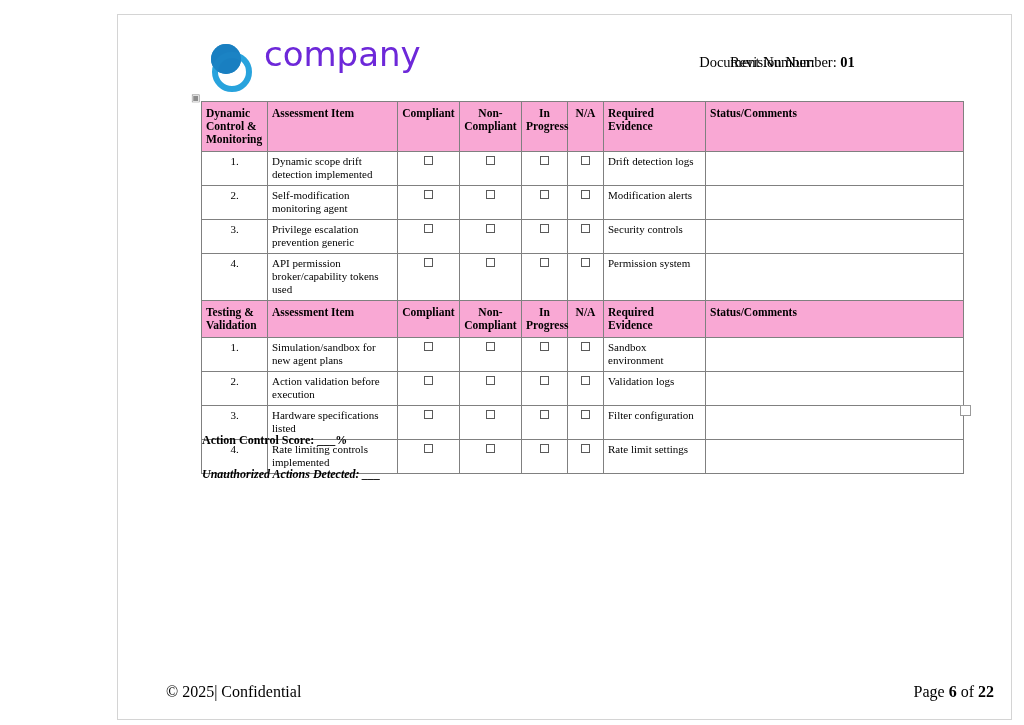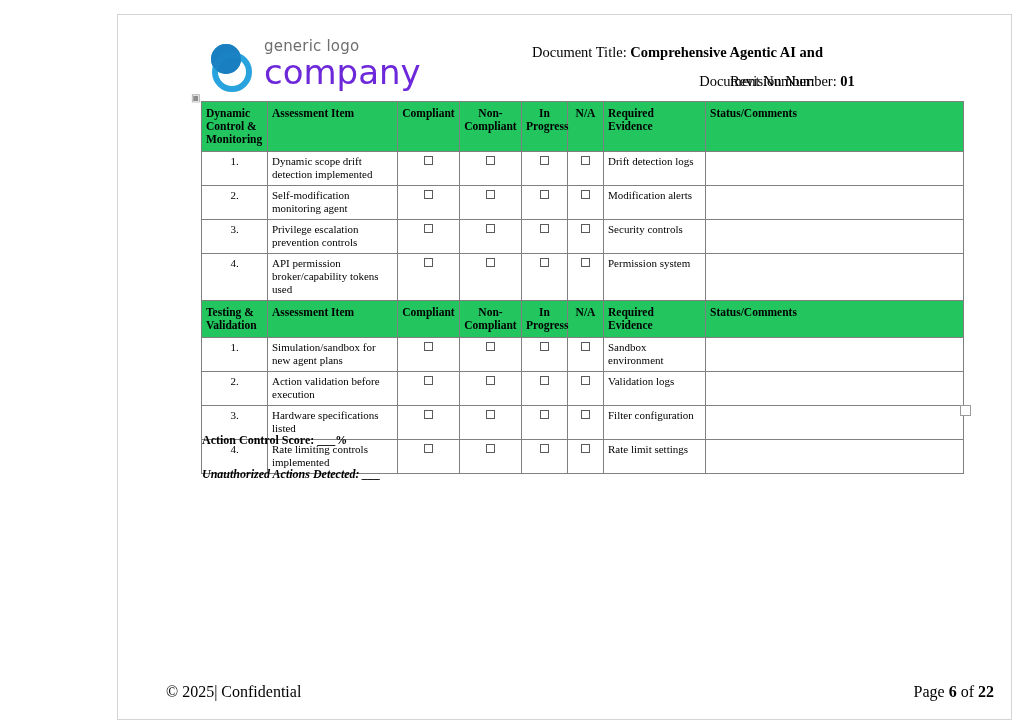--- a/index.html
+++ b/index.html
@@ -121,21 +121,21 @@
   }
   table.checklist td, table.checklist th {
     border: 1px solid #808080;
     padding: 3px 4px 4px 4px;
     vertical-align: top;
     font-size: 11px;
     line-height: 13px;
     font-family: "Liberation Serif", serif;
   }
   tr.hdr td {
-    background: #22c55e;
+    background: #f9a8d4;
     font-weight: bold;
     font-size: 11.5px;
     line-height: 13px;
     vertical-align: top;
     padding-top: 5px;
     padding-bottom: 5px;
   }
   tr.hdr td.c { text-align: center; }
   td.num {
     text-align: center;
@@ -207,30 +207,25 @@
   <div class="content">
 
     <div class="header">
       <div class="logo-wrap">
         <svg class="logo-mark" viewBox="0 0 56 56">
           <circle cx="24" cy="20" r="15" fill="#1a7fc1"></circle>
           <circle cx="30" cy="33" r="17" fill="none" stroke="#28a3dd" stroke-width="6"></circle>
           <circle cx="24" cy="20" r="15" fill="#1a7fc1" opacity="0.9"></circle>
         </svg>
         <div class="logo-text">
-          <div class="logo-generic">generic logo</div>
           <div class="logo-company">company</div>
         </div>
       </div>
 
       <div class="doc-meta">
-        <div class="row">
-          <span class="label">Document Title:</span>
-          <span class="val">Comprehensive Agentic AI and</span>
-        </div>
         <div class="row-num">
           <span class="label">Document Number:</span>
           <span class="val"></span>
           <span class="rev">
             <span class="label">Revision Number:</span>
             <span class="val">01</span>
           </span>
         </div>
       </div>
     </div>
@@ -276,21 +271,21 @@
           <td class="item">Self-modification monitoring agent</td>
           <td class="cb"><span class="box"></span></td>
           <td class="cb"><span class="box"></span></td>
           <td class="cb"><span class="box"></span></td>
           <td class="cb"><span class="box"></span></td>
           <td class="ev">Modification alerts</td>
           <td class="st"></td>
         </tr>
         <tr>
           <td class="num">3.</td>
-          <td class="item">Privilege escalation prevention controls</td>
+          <td class="item">Privilege escalation prevention generic</td>
           <td class="cb"><span class="box"></span></td>
           <td class="cb"><span class="box"></span></td>
           <td class="cb"><span class="box"></span></td>
           <td class="cb"><span class="box"></span></td>
           <td class="ev">Security controls</td>
           <td class="st"></td>
         </tr>
         <tr>
           <td class="num">4.</td>
           <td class="item">API permission broker/capability tokens used</td>

